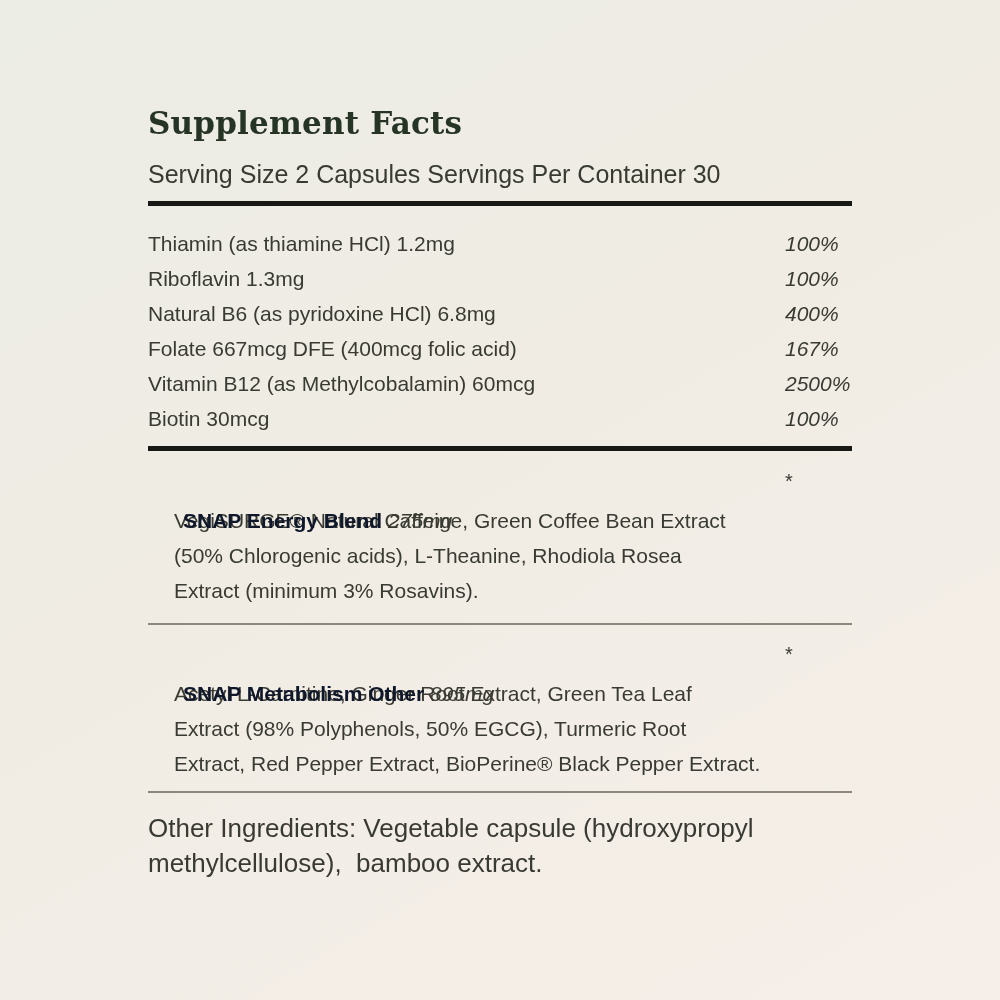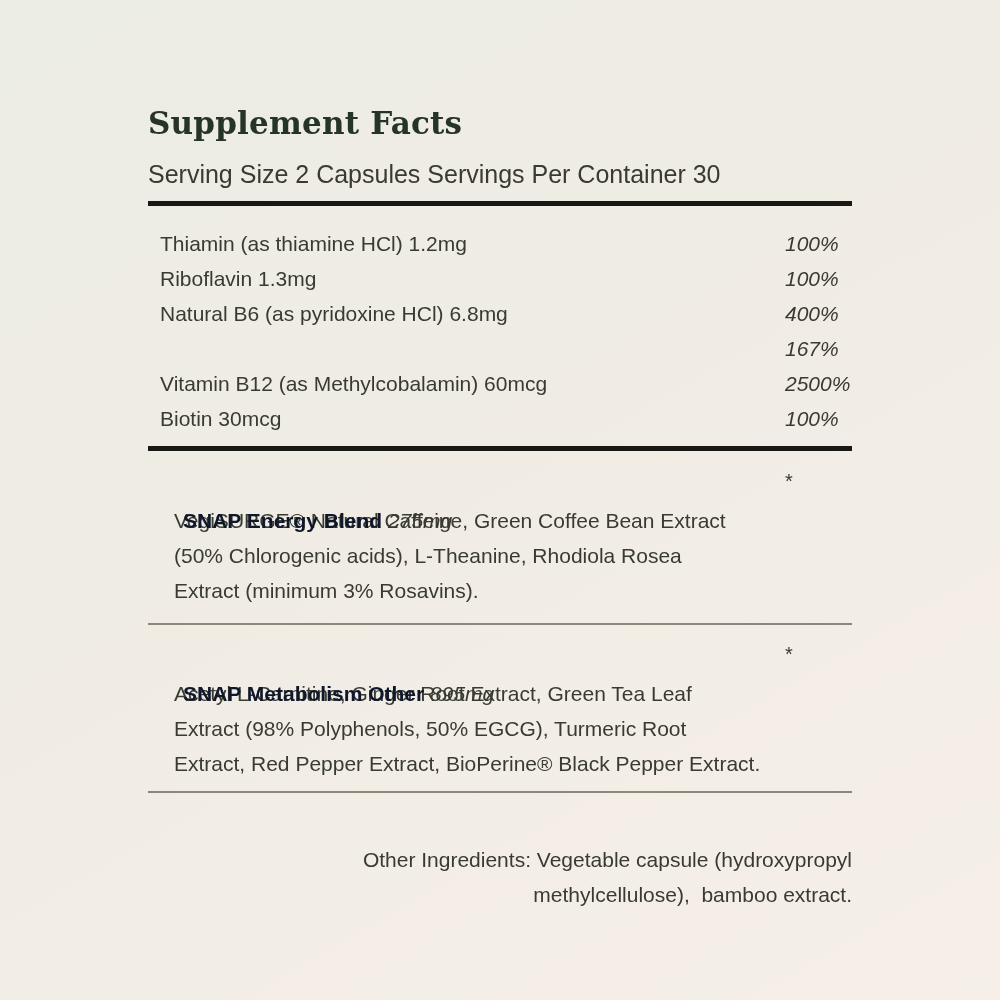--- a/index.html
+++ b/index.html
@@ -57,45 +57,44 @@
   #rule-blend1 { top: 623px; }
   #rule-blend2 { top: 791px; }
 
   .vitamin-table { position: absolute; top: 226px; left: 0; width: 704px; }
   .vitamin-row {
     position: relative;
     height: 35px;
     font-size: 21px;
     line-height: 35px;
   }
-  .vitamin-name { position: absolute; left: 12px; white-space: pre-wrap; }
+  .vitamin-name { position: absolute; left: 0; white-space: pre-wrap; }
   .vitamin-dv { position: absolute; left: 637px; white-space: nowrap; font-style: italic; }
 
   .blend { position: absolute; left: 0; width: 704px; font-size: 21px; line-height: 35px; }
   #blend-energy { top: 468px; }
   #blend-metabolism { top: 641px; }
   .blend-header { position: relative; height: 35px; white-space: pre-wrap; }
   .blend-name { font-weight: bold; color: #0f172a; }
   .blend-amount { font-weight: normal; font-style: italic; }
   .blend-dv {
     position: absolute;
     left: 637px;
     top: -4px;
     font-size: 20px;
   }
   .blend-line { padding-left: 26px; white-space: pre-wrap; }
 
   .other-ingredients {
     position: absolute;
-    top: 842px;
+    top: 811px;
     left: 0;
     width: 704px;
-    font-size: 21px;
+    font-size: 26px;
     line-height: 35px;
-    text-align: right;
   }
   .other-line { white-space: pre-wrap; }
 </style>
 </head>
 <body>
 
 <div class="panel">
 
   <h1 class="facts-title">Supplement Facts</h1>
 
@@ -110,20 +109,21 @@
     </div>
     <div class="vitamin-row">
       <span class="vitamin-name">Riboflavin 1.3mg</span>
       <span class="vitamin-dv">100%</span>
     </div>
     <div class="vitamin-row">
       <span class="vitamin-name">Natural B6 (as pyridoxine HCl) 6.8mg</span>
       <span class="vitamin-dv">400%</span>
     </div>
     <div class="vitamin-row">
+      <span class="vitamin-name">Folate 667mcg DFE (400mcg folic acid)</span>
       <span class="vitamin-dv">167%</span>
     </div>
     <div class="vitamin-row">
       <span class="vitamin-name">Vitamin B12 (as Methylcobalamin) 60mcg</span>
       <span class="vitamin-dv">2500%</span>
     </div>
     <div class="vitamin-row">
       <span class="vitamin-name">Biotin 30mcg</span>
       <span class="vitamin-dv">100%</span>
     </div>

